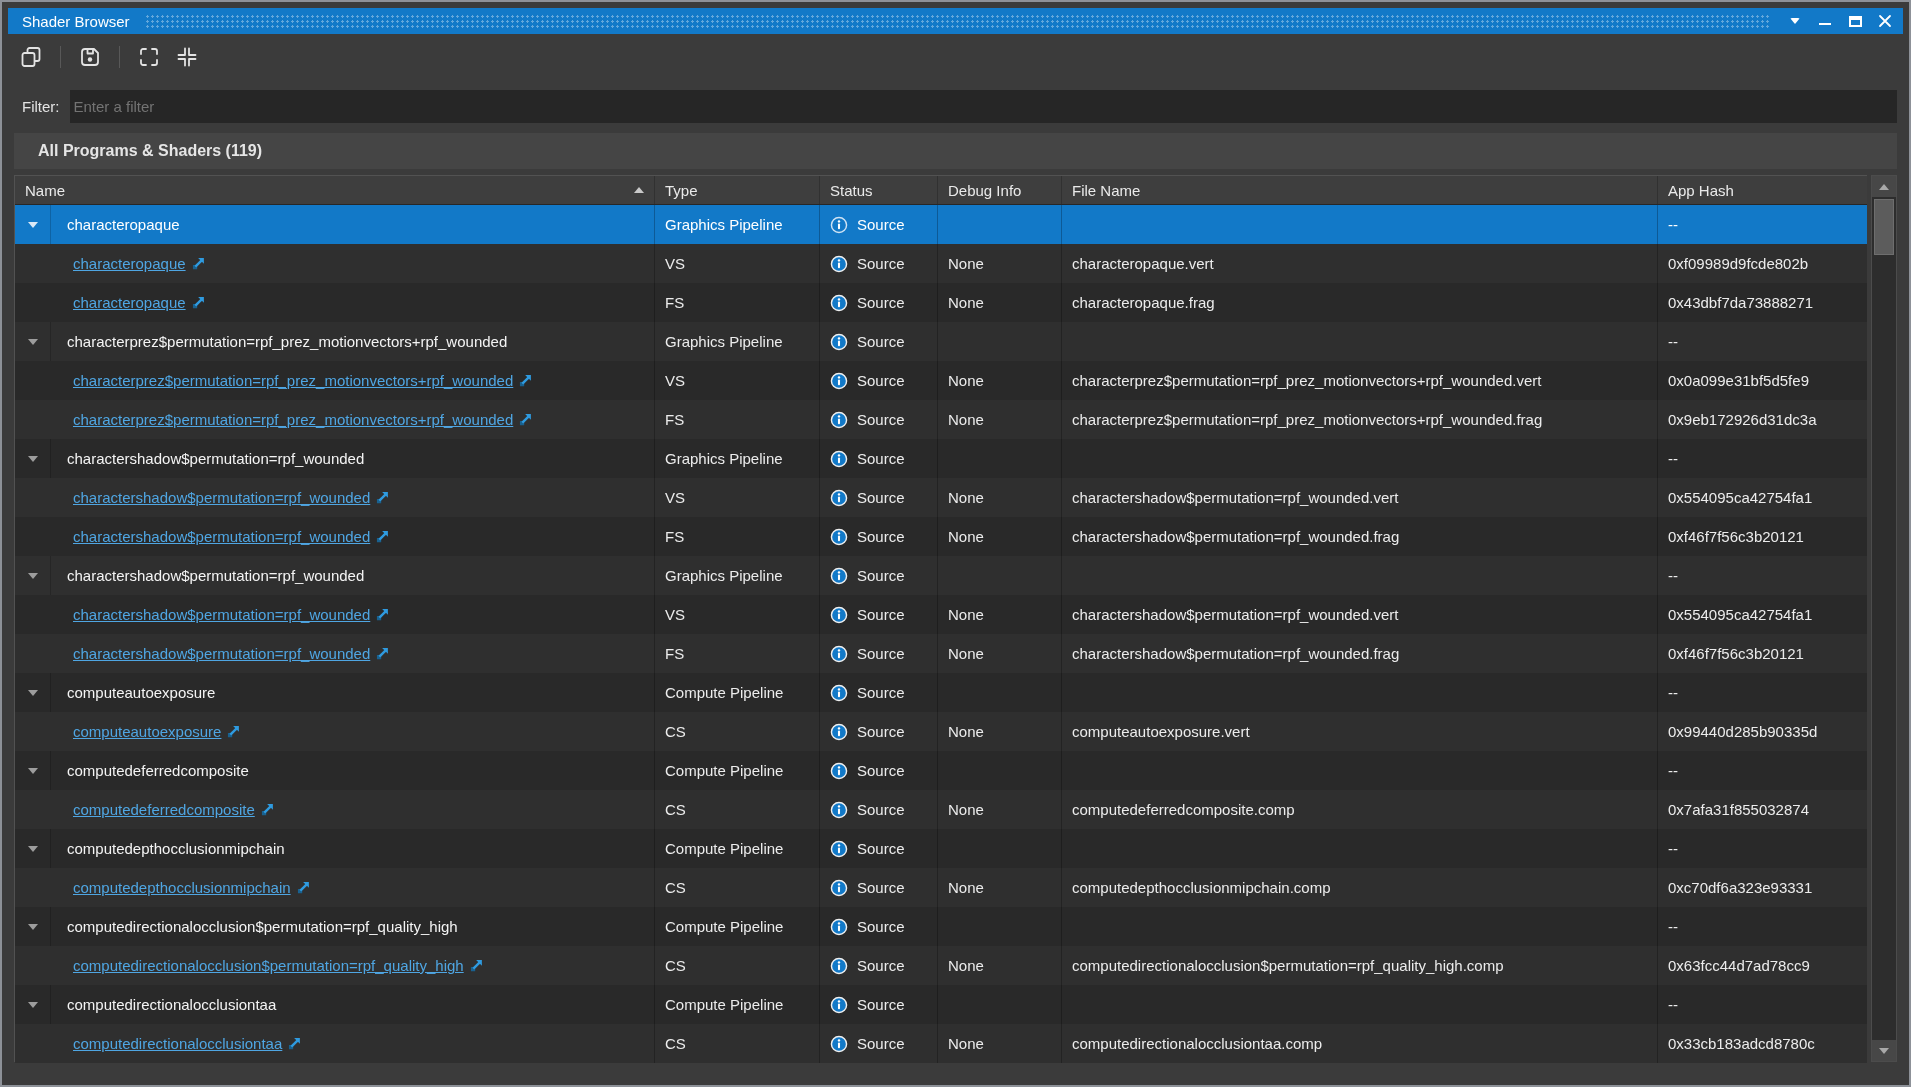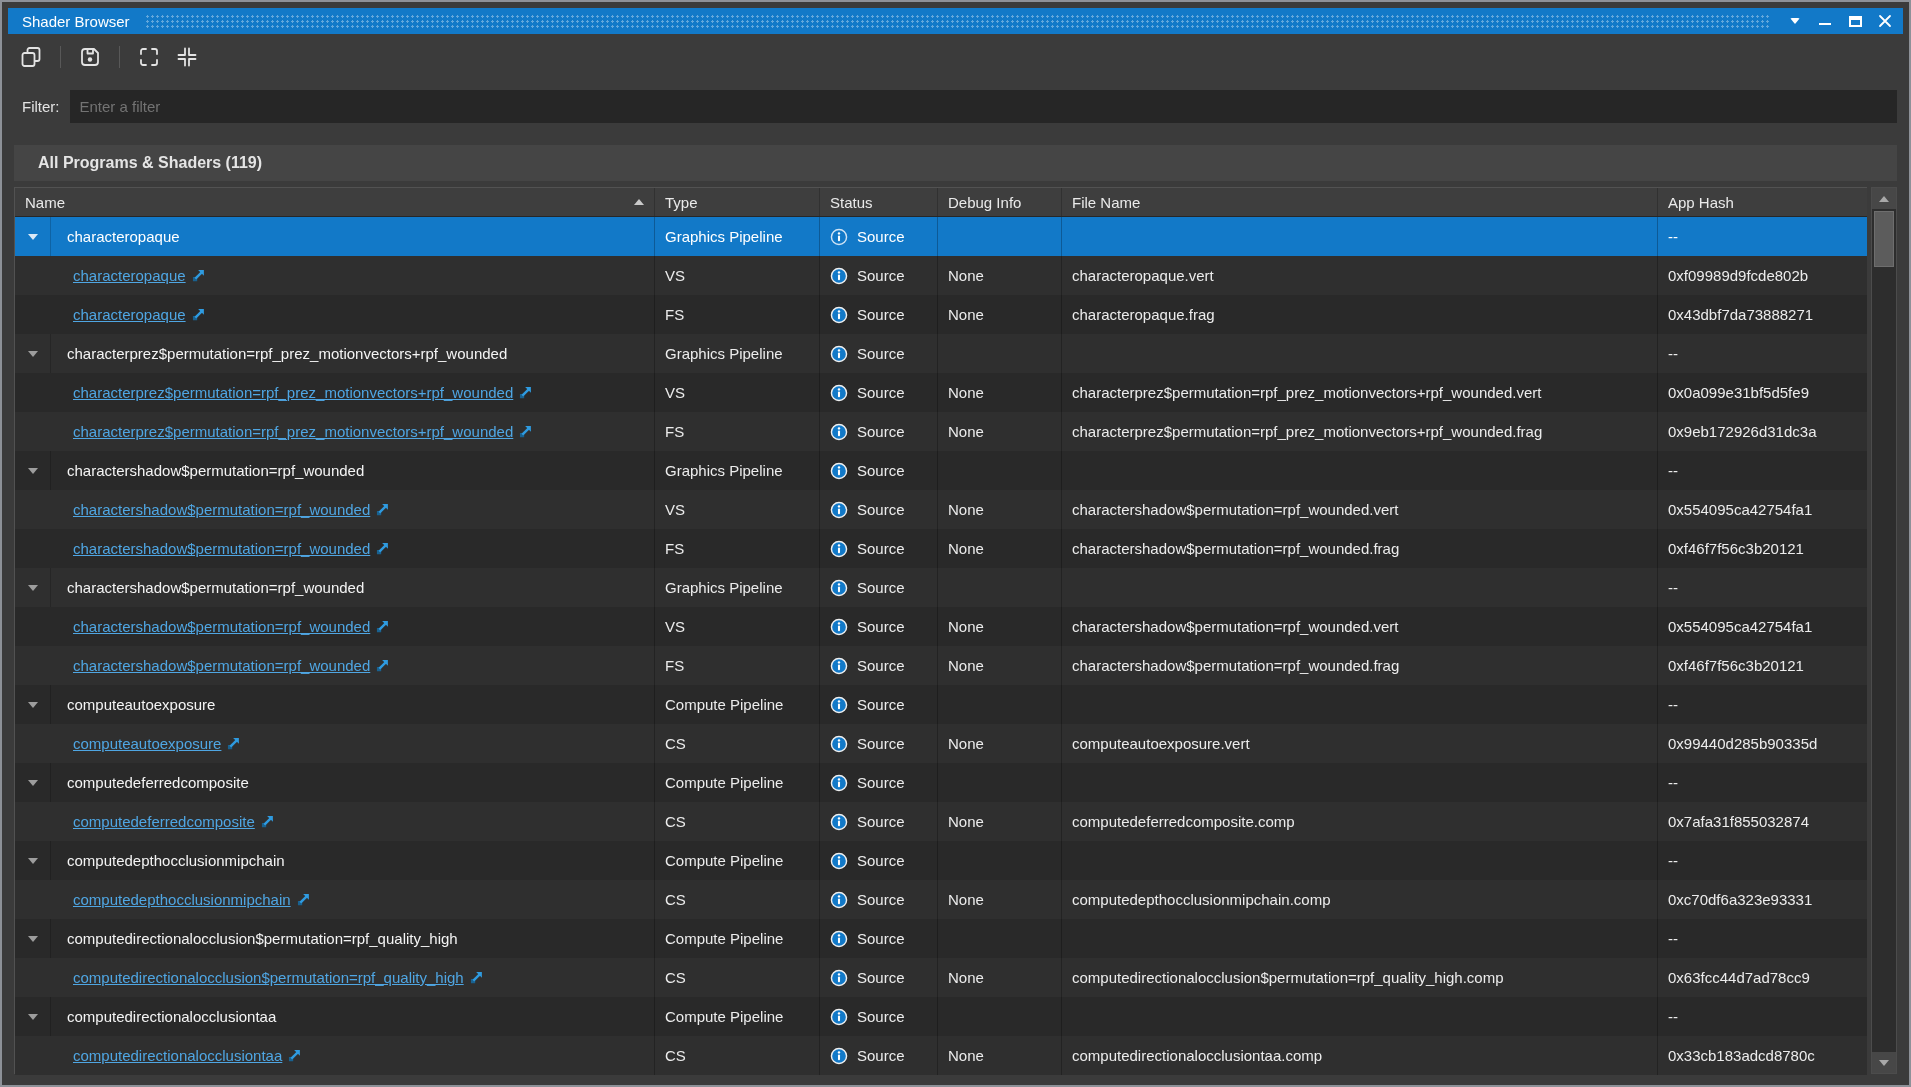--- a/index.html
+++ b/index.html
@@ -24,25 +24,25 @@
   .tbtn{width:20px;height:20px;display:flex;align-items:center;justify-content:center;cursor:pointer;}
   .tri-down{width:0;height:0;border-left:5px solid transparent;border-right:5px solid transparent;border-top:6px solid #fff;border-radius:2px;}
   .min-bar{width:12px;height:2px;background:#fff;margin-top:6px;}
   .max-box{width:13px;height:11px;border:2px solid #fff;border-top:4px solid #fff;}
   
   .toolbar{height:46px;display:flex;align-items:center;padding:0 14px;gap:8px;flex:0 0 auto;}
   .tool-btn{background:none;border:none;padding:2px;width:30px;height:30px;display:flex;align-items:center;justify-content:center;cursor:pointer;}
   .tool-sep{width:1px;height:22px;background:#585858;margin:0 6px;}
   .tool-btn svg{stroke:#e3e3e3;fill:none;stroke-width:1.8;stroke-linecap:round;stroke-linejoin:round;}
   
-  .filter-row{display:flex;align-items:center;margin:10px 12px 12px 12px;flex:0 0 auto;}
+  .filter-row{display:flex;align-items:center;margin:10px 12px 0 12px;flex:0 0 auto;}
   .filter-row label{color:#e4e4e4;font-size:15px;padding:0 10px 0 8px;}
   .filter-row input{
     flex:1;height:33px;background:#262626;border:none;outline:none;
-    color:#fca5a5;font-size:15px;padding:0 10px;
+    color:#fca5a5;font-size:15px;padding:0 4px;
   }
   .filter-row input::placeholder{color:#737373;}
   
   .section-header{
     margin:10px 12px 0 12px;height:36px;background:#454545;
     color:#e5e5e5;font-size:16px;font-weight:bold;
     display:flex;align-items:center;padding-left:24px;flex:0 0 auto;
   }
   
   .table-wrap{margin:6px 12px 0 12px;display:flex;align-items:stretch;height:887px;flex:0 0 auto;}

